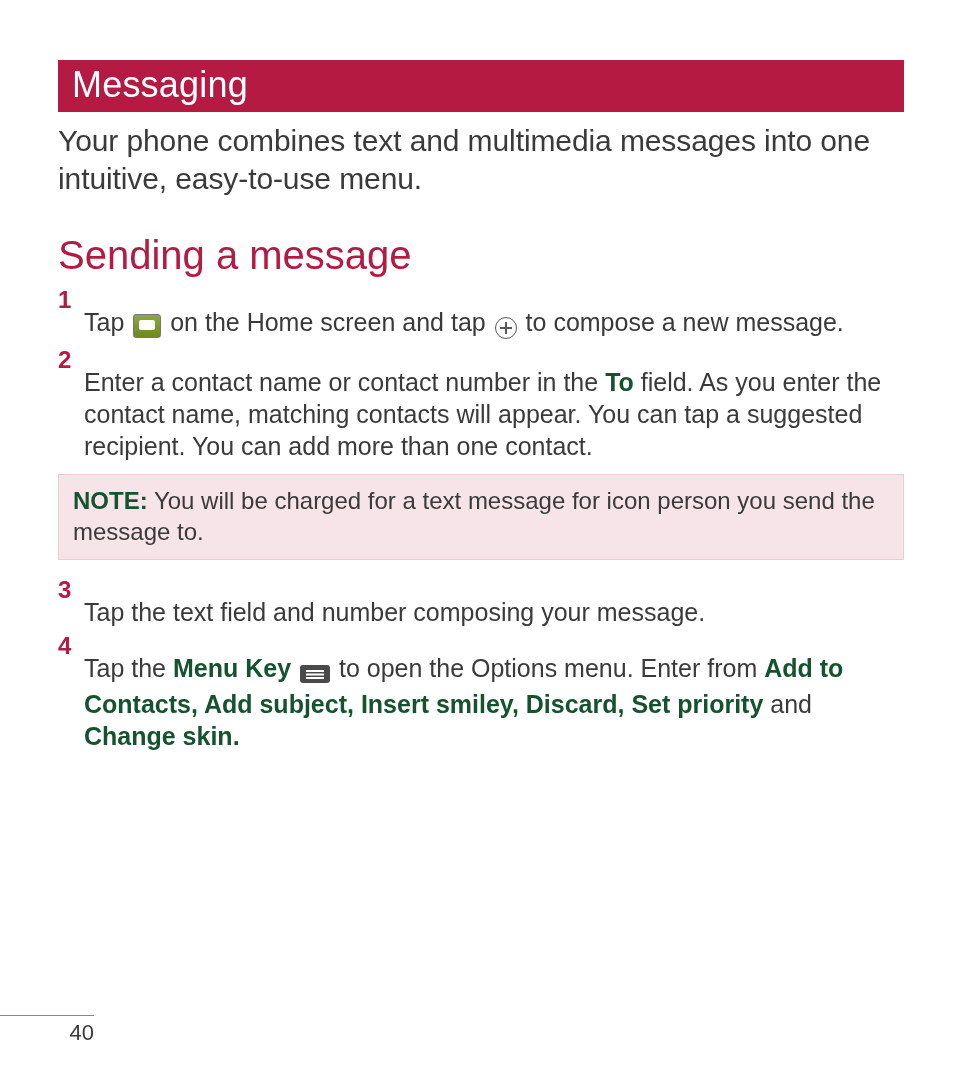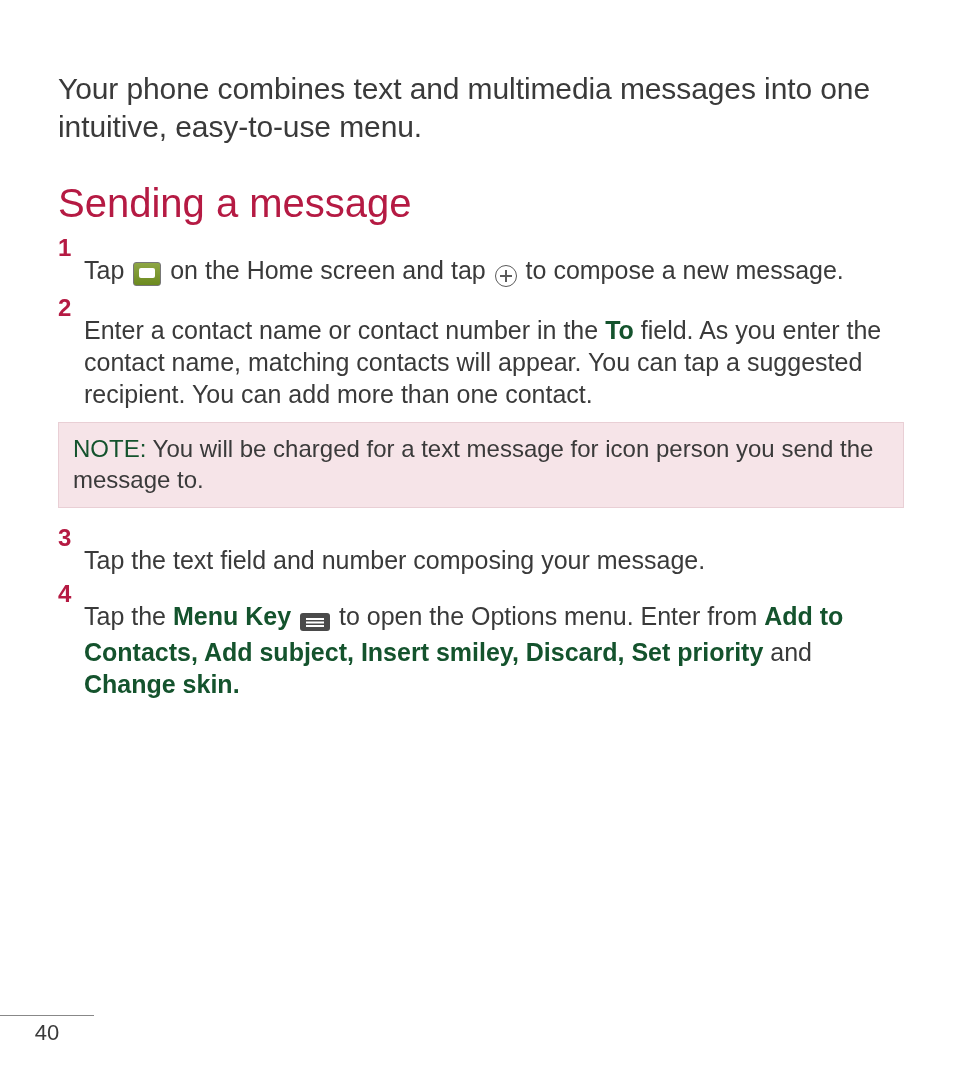--- a/index.html
+++ b/index.html
@@ -150,40 +150,43 @@
     background:#f6e4e8;
     border:1px solid #e9cfd5;
     padding:10px 14px 12px 14px;
     margin:12px 0 14px 0;
     font-size:24px;
     line-height:1.3;
     color:#3a3a3a;
     font-weight:300;
   }
   .callout .bold {
-    font-weight:400;
+    font-weight:700;
   }
   .page-num-area{
     position:absolute;
     left:0;
     bottom:28px;
     width:94px;
     border-top:1px solid #888;
-    text-align:center;
+    text-align:right;
     font-size:22px;
     color:#3a3a3a;
     padding-top:4px;
     font-weight:300;
   }
 </style>
 </head>
 <body>
 
 <div class="page">
 
+  <div class="title-bar">
+    <span>Messaging</span>
+  </div>
 
   <div class="intro">Your phone combines text and multimedia messages into one intuitive, easy-to-use menu.</div>
 
   <div class="section-heading">Sending a message</div>
 
   <div class="steps">
 
     <div class="step">
       <div class="step-num">1</div>
       <div class="step-body">

